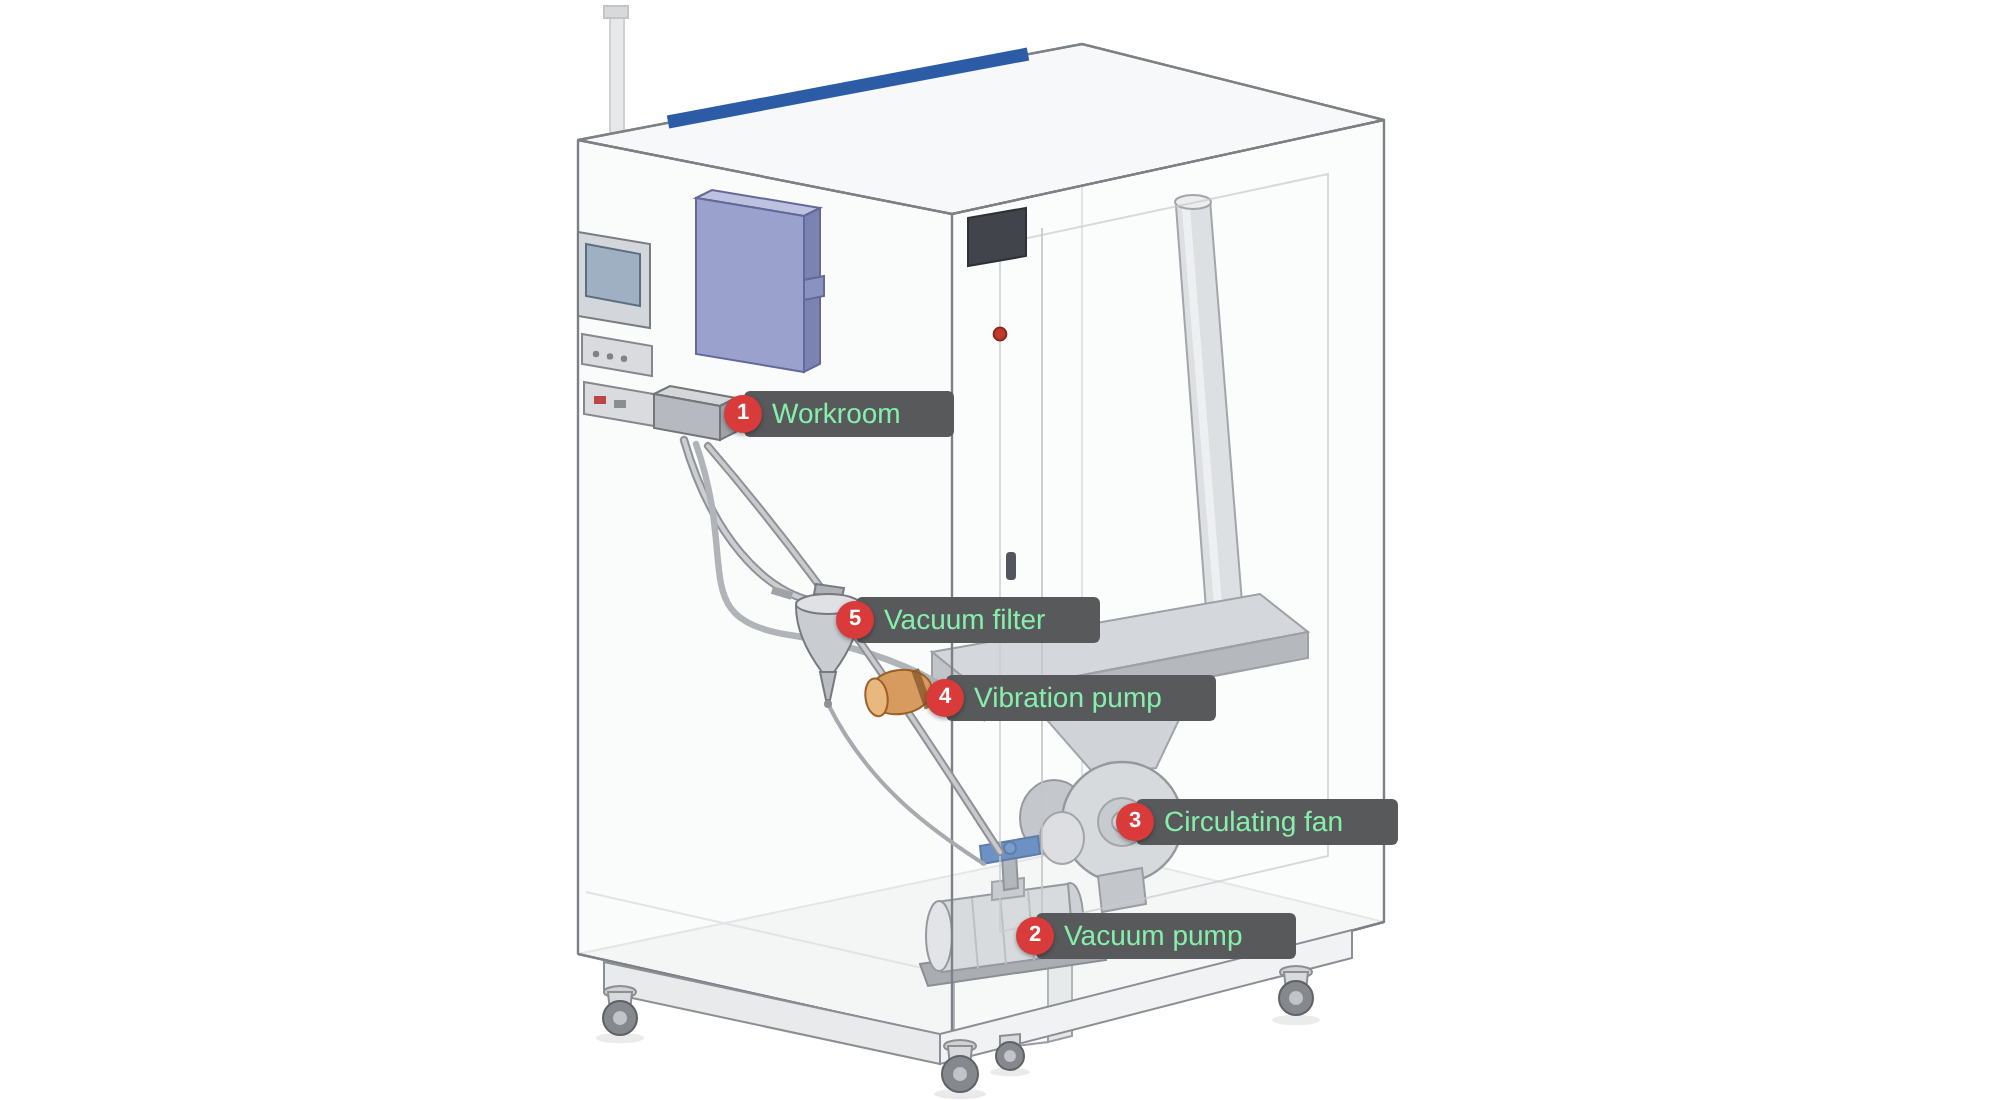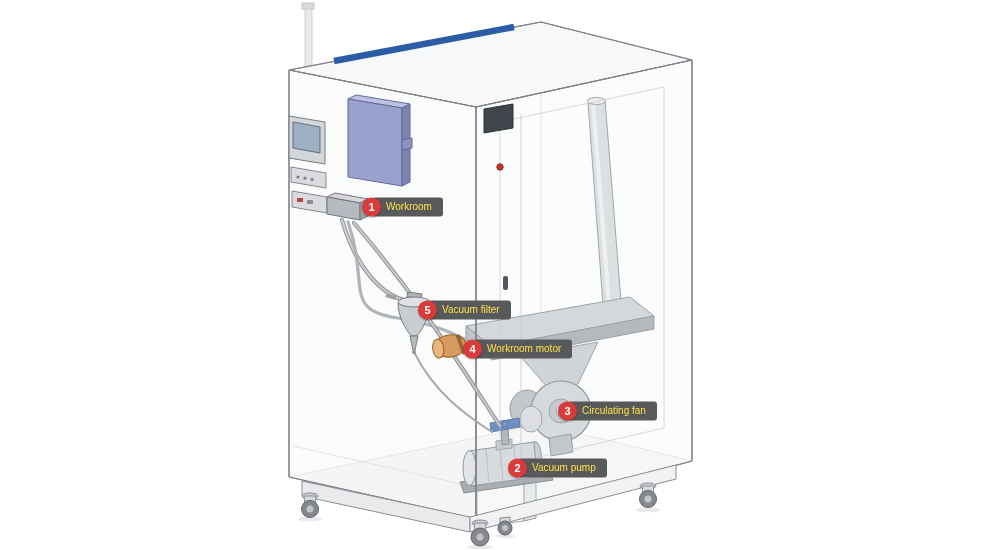--- a/index.html
+++ b/index.html
@@ -12,23 +12,23 @@
   .callout{position:absolute;display:flex;align-items:center;transform:translateY(-50%);}
   .callout-num{
     width:19px;height:19px;border-radius:50%;
     background:var(--callout-red,#d93a3a);color:#fff;
     font-size:11px;font-weight:bold;line-height:1;
     display:flex;align-items:center;justify-content:center;
     z-index:2;box-shadow:0 1px 2px rgba(0,0,0,.35);
     flex:0 0 19px;
   }
   .callout-label{
-    background:var(--callout-bg,#58595b);color:#fde047;
-    font-size:10px;line-height:1;white-space:nowrap;
-    padding:4px 11px 5px 14px;margin-left:-9px;border-radius:3px;
+    background:var(--callout-bg,#58595b);color:#86efac;
+    font-size:14px;line-height:1;white-space:nowrap;
+    padding:4px 27px 5px 14px;margin-left:-9px;border-radius:3px;
     z-index:1;
   }
 </style>
 </head>
 <body>
 
 <div class="stage">
 
 <svg width="1000" height="550" viewBox="0 0 1000 550">
 
@@ -199,21 +199,21 @@
       <div class="callout" style="left: 508px; top: 468px;">
         <span class="callout-num">2</span>
         <span class="callout-label">Vacuum pump</span>
       </div>
       <div class="callout" style="left: 558px; top: 411px;">
         <span class="callout-num">3</span>
         <span class="callout-label">Circulating fan</span>
       </div>
       <div class="callout" style="left: 463px; top: 349px;">
         <span class="callout-num">4</span>
-        <span class="callout-label">Workroom motor</span>
+        <span class="callout-label">Vibration pump</span>
       </div>
       <div class="callout" style="left: 418px; top: 310px;">
         <span class="callout-num">5</span>
         <span class="callout-label">Vacuum filter</span>
       </div>
     </div>
 
 </div>
 
 </body></html>

